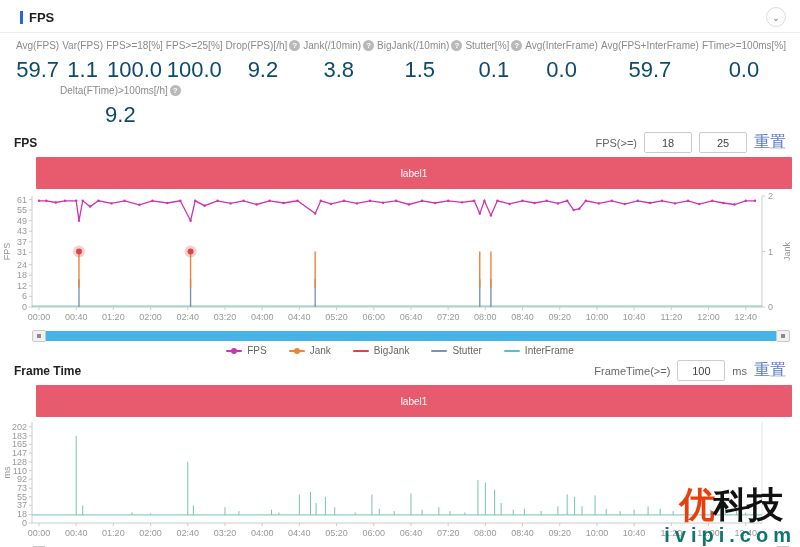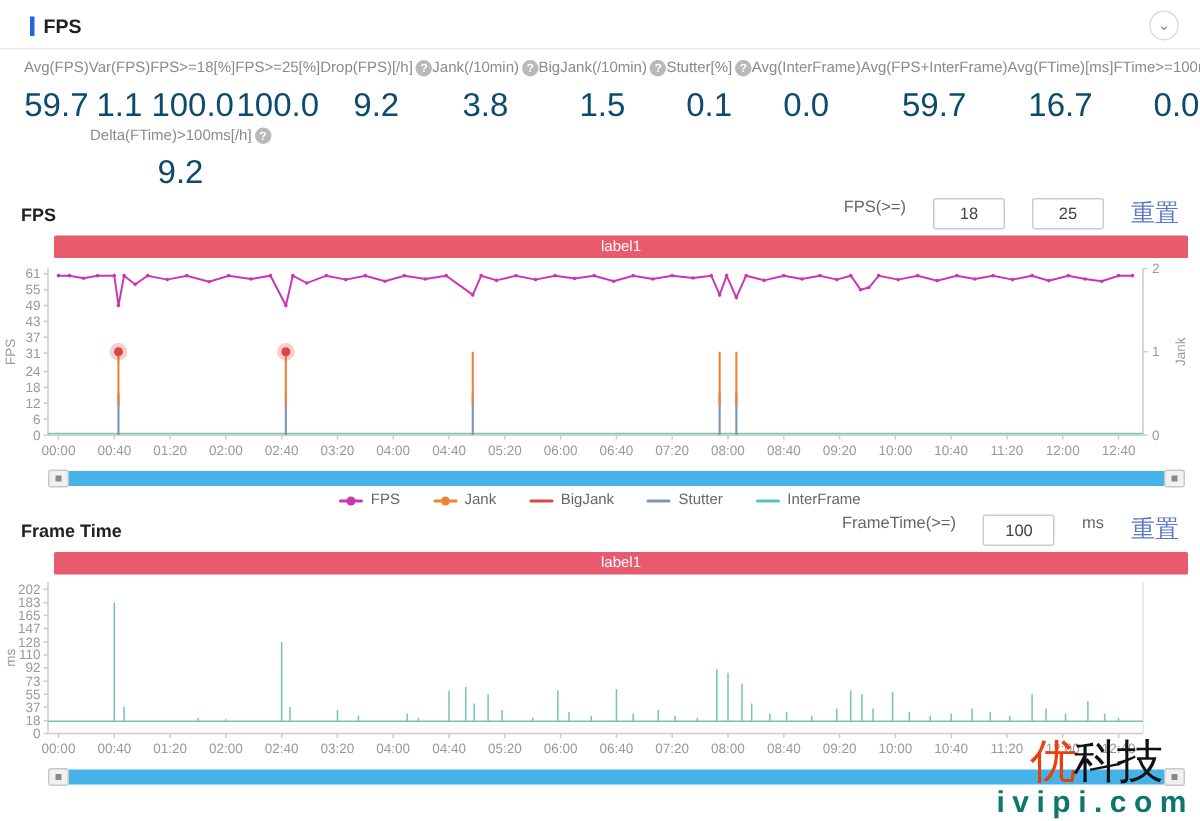--- a/index.html
+++ b/index.html
@@ -18,42 +18,42 @@
   .stats{display:flex;justify-content:space-between;padding:7px 14px 0 16px;}
   .stats2{justify-content:flex-start;padding-left:60px;padding-top:2px;}
   .stat{text-align:center;}
   .stat .lbl{font-size:10px;color:#8a8a8a;white-space:nowrap;display:flex;align-items:center;justify-content:center;gap:2px;}
   .stat .val{font-size:22px;font-weight:normal;color:#0c4a6e;margin-top:6px;}
   .info{display:inline-block;width:11px;height:11px;border-radius:50%;background:#b9b9b9;color:#fff;
     font-size:8px;line-height:11px;text-align:center;font-weight:bold;cursor:pointer;}
   
   .sechead{display:flex;align-items:center;justify-content:space-between;padding:4px 14px 3px 14px;}
   .sectitle{font-size:12px;font-weight:bold;color:#222;}
-  .controls{display:flex;align-items:flex-start;gap:18px;font-size:11px;color:#666;}
+  .controls{display:flex;align-items:center;gap:7px;font-size:11px;color:#666;}
   .ctl-input{width:42px;height:17px;border:1px solid #ccc;border-radius:2px;text-align:center;
     font-size:11px;color:#444;font-family:"Liberation Sans",sans-serif;}
   .ctl-link{font-size:16px;cursor:pointer;text-decoration:none;}
-  .banner{height:15px;margin:1px 8px 0 36px;border-radius:1px;display:flex;align-items:center;justify-content:center;}
+  .banner{height:32px;margin:1px 8px 0 36px;border-radius:1px;display:flex;align-items:center;justify-content:center;}
   .banner span{color:#fff;font-size:10px;}
   svg{display:block;}
   
   .scrollbar{display:flex;align-items:center;height:12px;margin:1px 10px 0 32px;}
   .sb-handle{width:14px;height:12px;background:#f1f1f1;border:1px solid #c9c9c9;border-radius:2px;
     display:flex;align-items:center;justify-content:center;flex:0 0 auto;cursor:ew-resize;box-sizing:border-box;}
   .sb-dot{width:4px;height:4px;background:#8a8a8a;}
   .sb-track{flex:1;height:10px;cursor:pointer;}
   
   .legend{display:flex;justify-content:center;gap:22px;margin-top:3px;}
   .lg-item{display:flex;align-items:center;gap:5px;font-size:10px;color:#666;cursor:pointer;}
   .lg-marker{position:relative;width:16px;height:7px;}
   .lg-line{position:absolute;left:0;top:3px;width:16px;height:2px;border-radius:1px;}
   .lg-dotm{position:absolute;left:5px;top:1px;width:6px;height:6px;border-radius:50%;}
   
   .watermark{position:absolute;right:4px;bottom:2px;text-align:center;line-height:1;pointer-events:none;}
-  .wm-cn{font-size:31px;font-weight:normal;color:#111;letter-spacing:-2px;}
+  .wm-cn{font-size:36px;font-weight:bold;color:#111;letter-spacing:-2px;}
   .wm-red{color:#e8400c;}
   .wm-en{font-size:20px;font-weight:bold;color:#0f766e;letter-spacing:5px;margin-top:2px;}
 </style>
 </head>
 <body>
 
 <div class="hdr">
   <div class="htitle">
     <span class="accent"></span>
     <span>FPS</span>
@@ -121,26 +121,20 @@
       <div class="lbl">
         <span>Avg(InterFrame)</span>
       </div>
       <div class="val">0.0</div>
     </div>
     <div class="stat">
       <div class="lbl">
         <span>Avg(FPS+InterFrame)</span>
       </div>
       <div class="val">59.7</div>
-    </div>
-    <div class="stat">
-      <div class="lbl">
-        <span>Avg(FTime)[ms]</span>
-      </div>
-      <div class="val">16.7</div>
     </div>
     <div class="stat">
       <div class="lbl">
         <span>FTime&gt;=100ms[%]</span>
       </div>
       <div class="val">0.0</div>
     </div>
   </div>
 <div id="stats2" class="stats stats2">
     <div class="stat">

